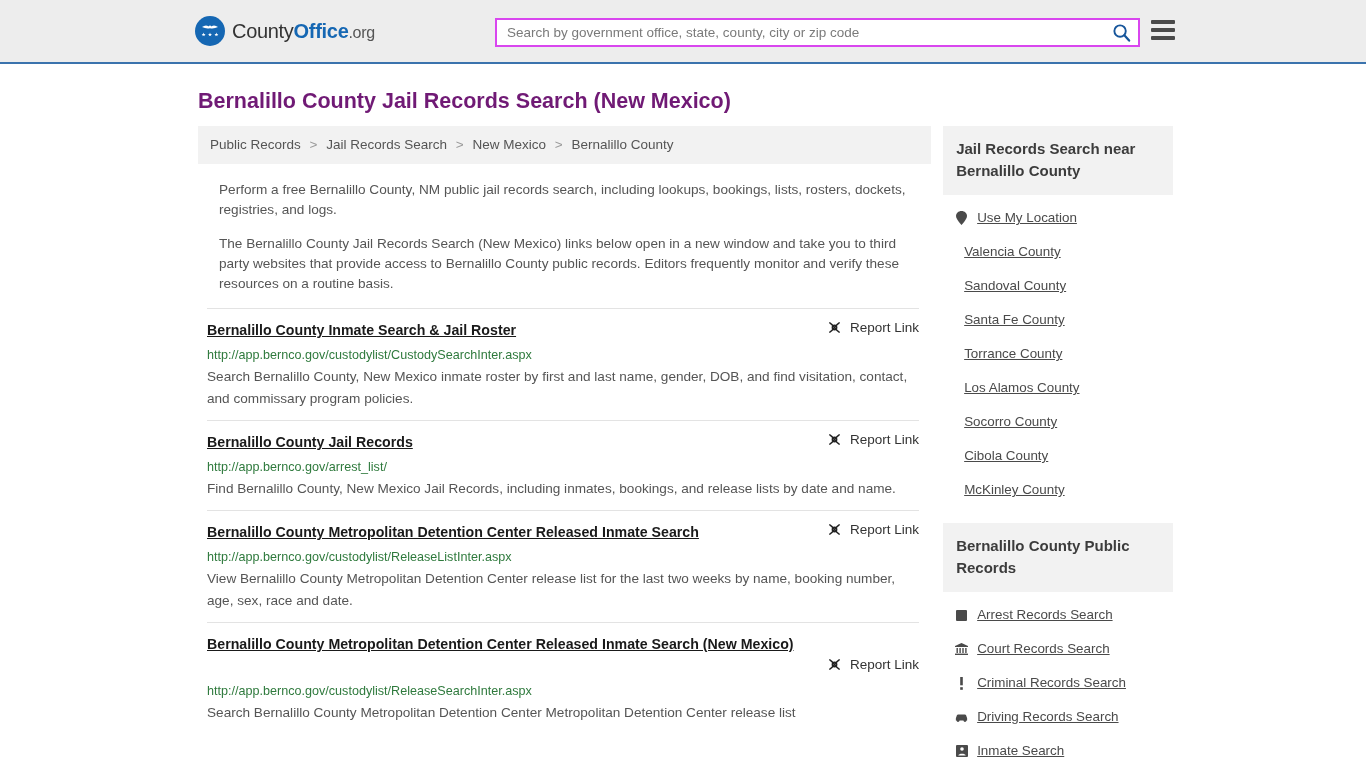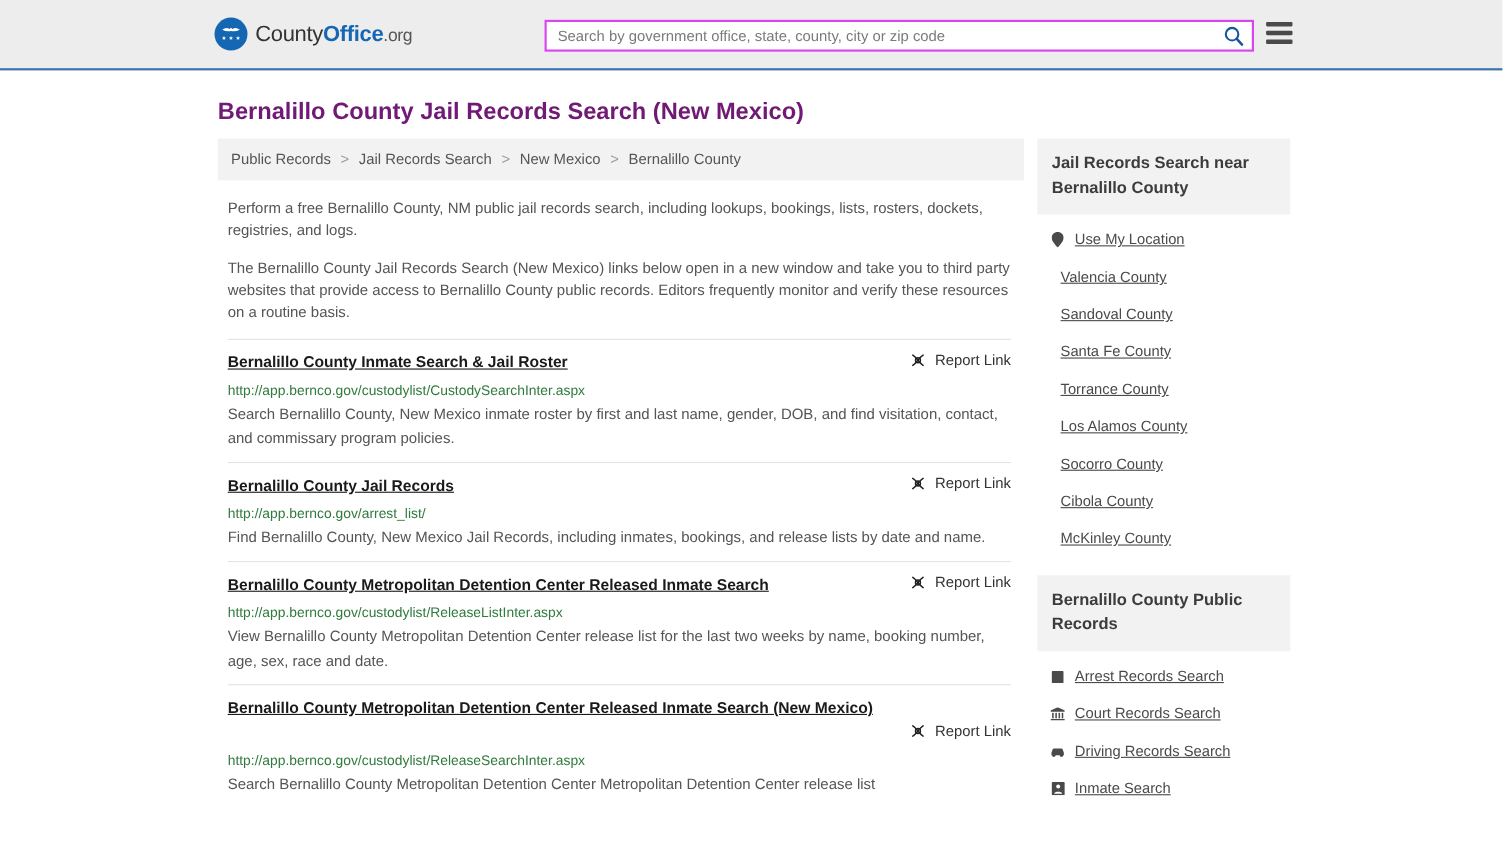--- a/index.html
+++ b/index.html
@@ -127,21 +127,21 @@
   .breadcrumb .sep { color: #9a9a9a; margin: 0 5px; }
 
   
   .intro {
     font-size: 13.6px;
     line-height: 20px;
     color: #555;
     margin: 16px 0 0 9px;
     width: 712px;
   }
-  .intro p { margin: 0 0 14px 0; }
+  .intro p { margin: 0 0 14px 12px; }
   .intro a {
     color: #333; text-decoration: underline; font-weight: bold;
   }
 
   
   .results { margin-left: 9px; }
   .result {
     border-top: 1px solid #e3e3e3;
     padding: 11px 0 10px 0;
     position: relative;
@@ -408,20 +408,29 @@
                   <rect x="1.5" y="5" width="1.4" height="5" fill="#4a4a4a"></rect>
                   <rect x="4.4" y="5" width="1.4" height="5" fill="#4a4a4a"></rect>
                   <rect x="7.3" y="5" width="1.4" height="5" fill="#4a4a4a"></rect>
                   <rect x="10.2" y="5" width="1.4" height="5" fill="#4a4a4a"></rect>
                   <rect x="0" y="10.6" width="13" height="1.4" fill="#4a4a4a"></rect>
                 </svg>
               </span>
               <a>Court Records Search</a>
             </div>
 
+            <div class="side-item">
+              <span class="side-icon">
+                <svg width="5" height="13" viewBox="0 0 5 13">
+                  <rect x="1.2" y="0" width="2.6" height="8.3" fill="#4a4a4a"></rect>
+                  <rect x="1.2" y="10.2" width="2.6" height="2.6" fill="#4a4a4a"></rect>
+                </svg>
+              </span>
+              <a>Criminal Records Search</a>
+            </div>
 
             <div class="side-item">
               <span class="side-icon">
                 <svg width="15" height="11" viewBox="0 0 15 11">
                   <path d="M1 6.5 L2.2 3 C2.4 2.3 3 2 3.6 2 L11.4 2 C12 2 12.6 2.3 12.8 3 L14 6.5 L14 9 L1 9 Z" fill="#4a4a4a"></path>
                   <circle cx="3.5" cy="9.1" r="1.7" fill="#4a4a4a"></circle>
                   <circle cx="11.5" cy="9.1" r="1.7" fill="#4a4a4a"></circle>
                 </svg>
               </span>
               <a>Driving Records Search</a>

